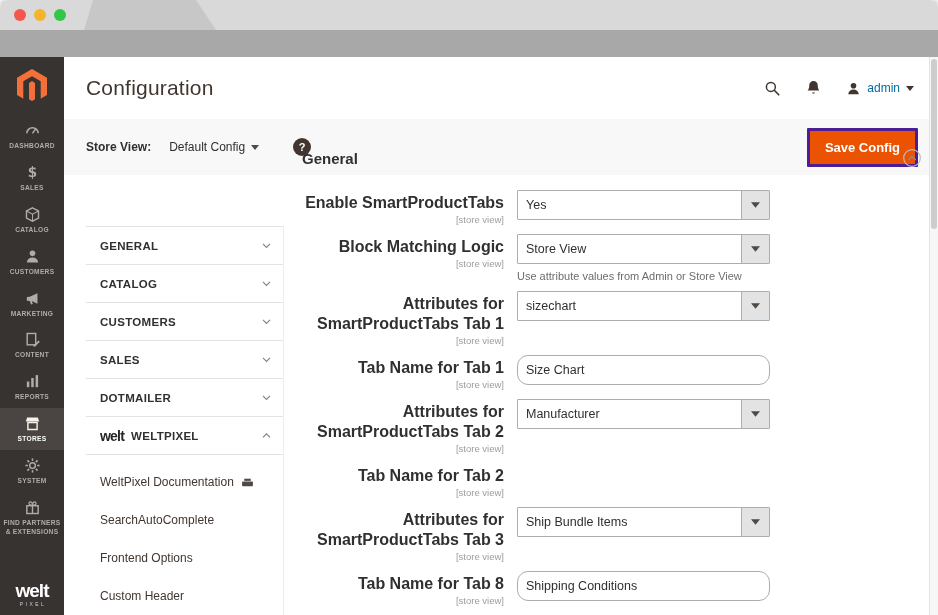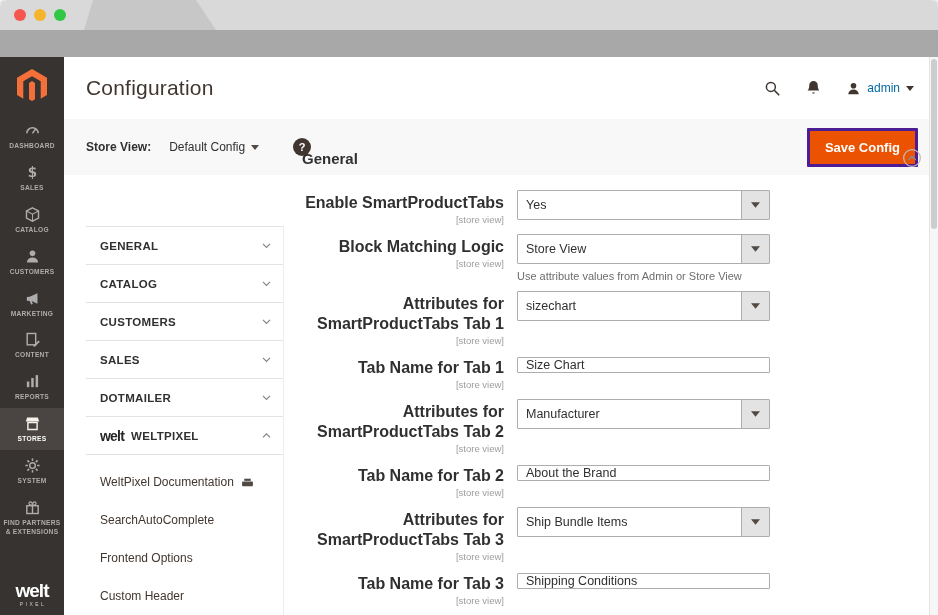--- a/index.html
+++ b/index.html
@@ -85,21 +85,21 @@
   .field-label-col { width:215px; flex:none; text-align:right; padding:3px 13px 0 0; }
   .field-label { font-size:16px; font-weight:700; color:#303030; line-height:1.25; }
   .field-scope { font-size:9.5px; color:#9d9d9d; margin-top:1px; }
   .field-control-col { flex:1; min-width:0; }
   .select-box { width:253px; height:30px; border:1px solid #adadad; border-radius:1px;
     background:#fff; display:flex; align-items:stretch; cursor:pointer; }
   .select-value { flex:1; display:flex; align-items:center; padding:0 8px; font-size:12.5px;
     color:#303030; white-space:nowrap; overflow:hidden; }
   .select-arrow { width:28px; flex:none; border-left:1px solid #adadad; background:#e3e3e3;
     display:flex; align-items:center; justify-content:center; }
-  .text-input { width:253px; height:16px; border:1px solid #adadad; border-radius:1px;
+  .text-input { width:253px; height:30px; border:1px solid #adadad; border-radius:11px;
     padding:0 8px; font-size:12.5px; color:#303030; font-family:"Liberation Sans",sans-serif;
     background:#fff; }
   .field-note { font-size:11px; color:#6d6d6d; margin-top:6px; }
 
   
   .scrollbar { position:absolute; top:57px; right:0; bottom:0; width:9px; background:#f6f6f6;
     border-left:1px solid #e4e4e4; cursor:pointer; }
   .scrollbar .thumb { position:absolute; top:2px; left:1px; width:6px; height:170px;
     background:#cdcdcd; border-radius:3px; }
 </style>
@@ -451,41 +451,40 @@
                       </svg>
                     </span>
                   </div>
                 </div>
               </div>
               <div class="field-row">
                 <div class="field-label-col">
                   <div class="field-label">Tab Name for Tab 2</div>
                   <div class="field-scope">[store view]</div>
                 </div>
-                <div class="field-control-col"><input type="text" class="text-input" value="About the Brand" style=""></div>
               </div>
               <div class="field-row">
                 <div class="field-label-col">
                   <div class="field-label">Attributes for SmartProductTabs Tab 3</div>
                   <div class="field-scope">[store view]</div>
                 </div>
                 <div class="field-control-col">
                   <div class="select-box">
                     <span class="select-value">Ship Bundle Items</span>
                     <span class="select-arrow">
                       <svg viewBox="0 0 10 6" width="9" height="6">
                         <path d="M0 0h10L5 6z" fill="#514943"></path>
                       </svg>
                     </span>
                   </div>
                 </div>
               </div>
               <div class="field-row">
                 <div class="field-label-col">
-                  <div class="field-label">Tab Name for Tab 3</div>
+                  <div class="field-label">Tab Name for Tab 8</div>
                   <div class="field-scope">[store view]</div>
                 </div>
                 <div class="field-control-col"><input type="text" class="text-input" value="Shipping Conditions" style=""></div>
               </div>
             </div>
         </div>
 
       </div>
     </main>
   </div>

